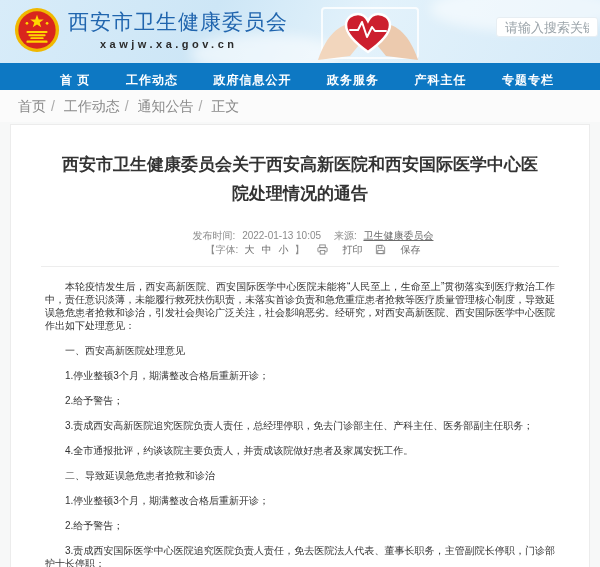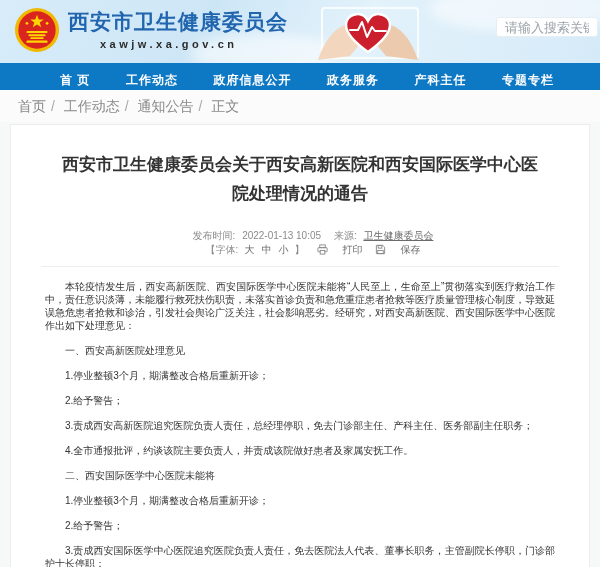--- a/index.html
+++ b/index.html
@@ -16,21 +16,21 @@
     background: linear-gradient(115deg, #d8ecf9 0%, #cde6f6 35%, #e3f2fb 60%, #d5eaf8 100%);
     overflow: hidden;
   }
   .cloud { position:absolute; background: rgba(255,255,255,.55); border-radius: 50%; filter: blur(6px); }
   .cloud.c1 { width:150px; height:40px; left:190px; top:34px; }
   .cloud.c2 { width:190px; height:46px; left:430px; top:-14px; }
   .logo-wrap { position: absolute; left: 14px; top: 7px; display: flex; align-items: center; }
   .emblem { width: 46px; height: 46px; display: block; }
   .logo-text { margin-left: 8px; }
   .site-title {
-    font-size: 21px; font-weight: 700; color: #2065ae; letter-spacing: 1px; line-height: 1.15;
+    font-size: 21px; font-weight: 400; color: #2065ae; letter-spacing: 1px; line-height: 1.15;
   }
   .site-url {
     margin-top: 4px; font-size: 11px; font-weight: 700; color: #2b2b2b; letter-spacing: 3.5px; margin-left: 32px;
   }
   .heart-art { position: absolute; left: 288px; top: 0; }
   .search {
     position: absolute; right: 2px; top: 17px;
     width: 102px; height: 20px;
     border: 1px solid #e7eef3; border-radius: 3px; background: #ffffff;
     font-size: 13px; color: #555; padding: 0 8px; outline: none;
@@ -198,21 +198,21 @@
         <p class="para">一、西安高新医院处理意见</p>
 
         <p class="para">1.停业整顿3个月，期满整改合格后重新开诊；</p>
 
         <p class="para">2.给予警告；</p>
 
         <p class="para">3.责成西安高新医院追究医院负责人责任，总经理停职，免去门诊部主任、产科主任、医务部副主任职务；</p>
 
         <p class="para">4.全市通报批评，约谈该院主要负责人，并责成该院做好患者及家属安抚工作。</p>
 
-        <p class="para">二、西安国际医学中心医院未能将</p>
+        <p class="para">二、导致延误急危患者抢救和诊治</p>
 
         <p class="para">1.停业整顿3个月，期满整改合格后重新开诊；</p>
 
         <p class="para">2.给予警告；</p>
 
         <p class="para">3.责成西安国际医学中心医院追究医院负责人责任，免去医院法人代表、董事长职务，主管副院长停职，门诊部护士长停职；</p>
 
       </div>
   </main>
 

